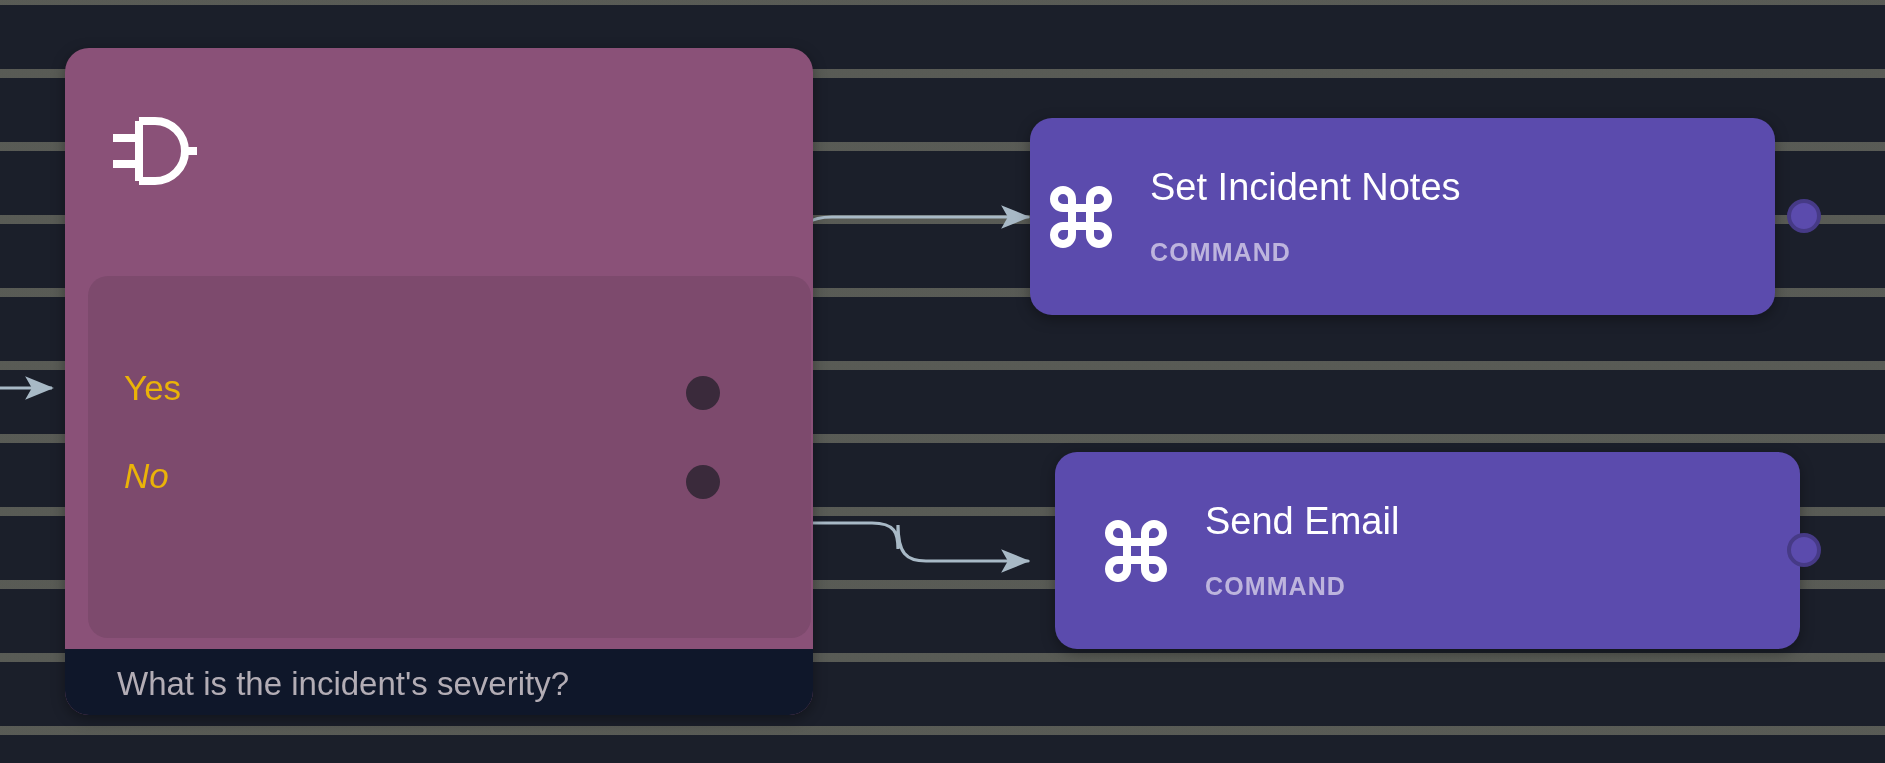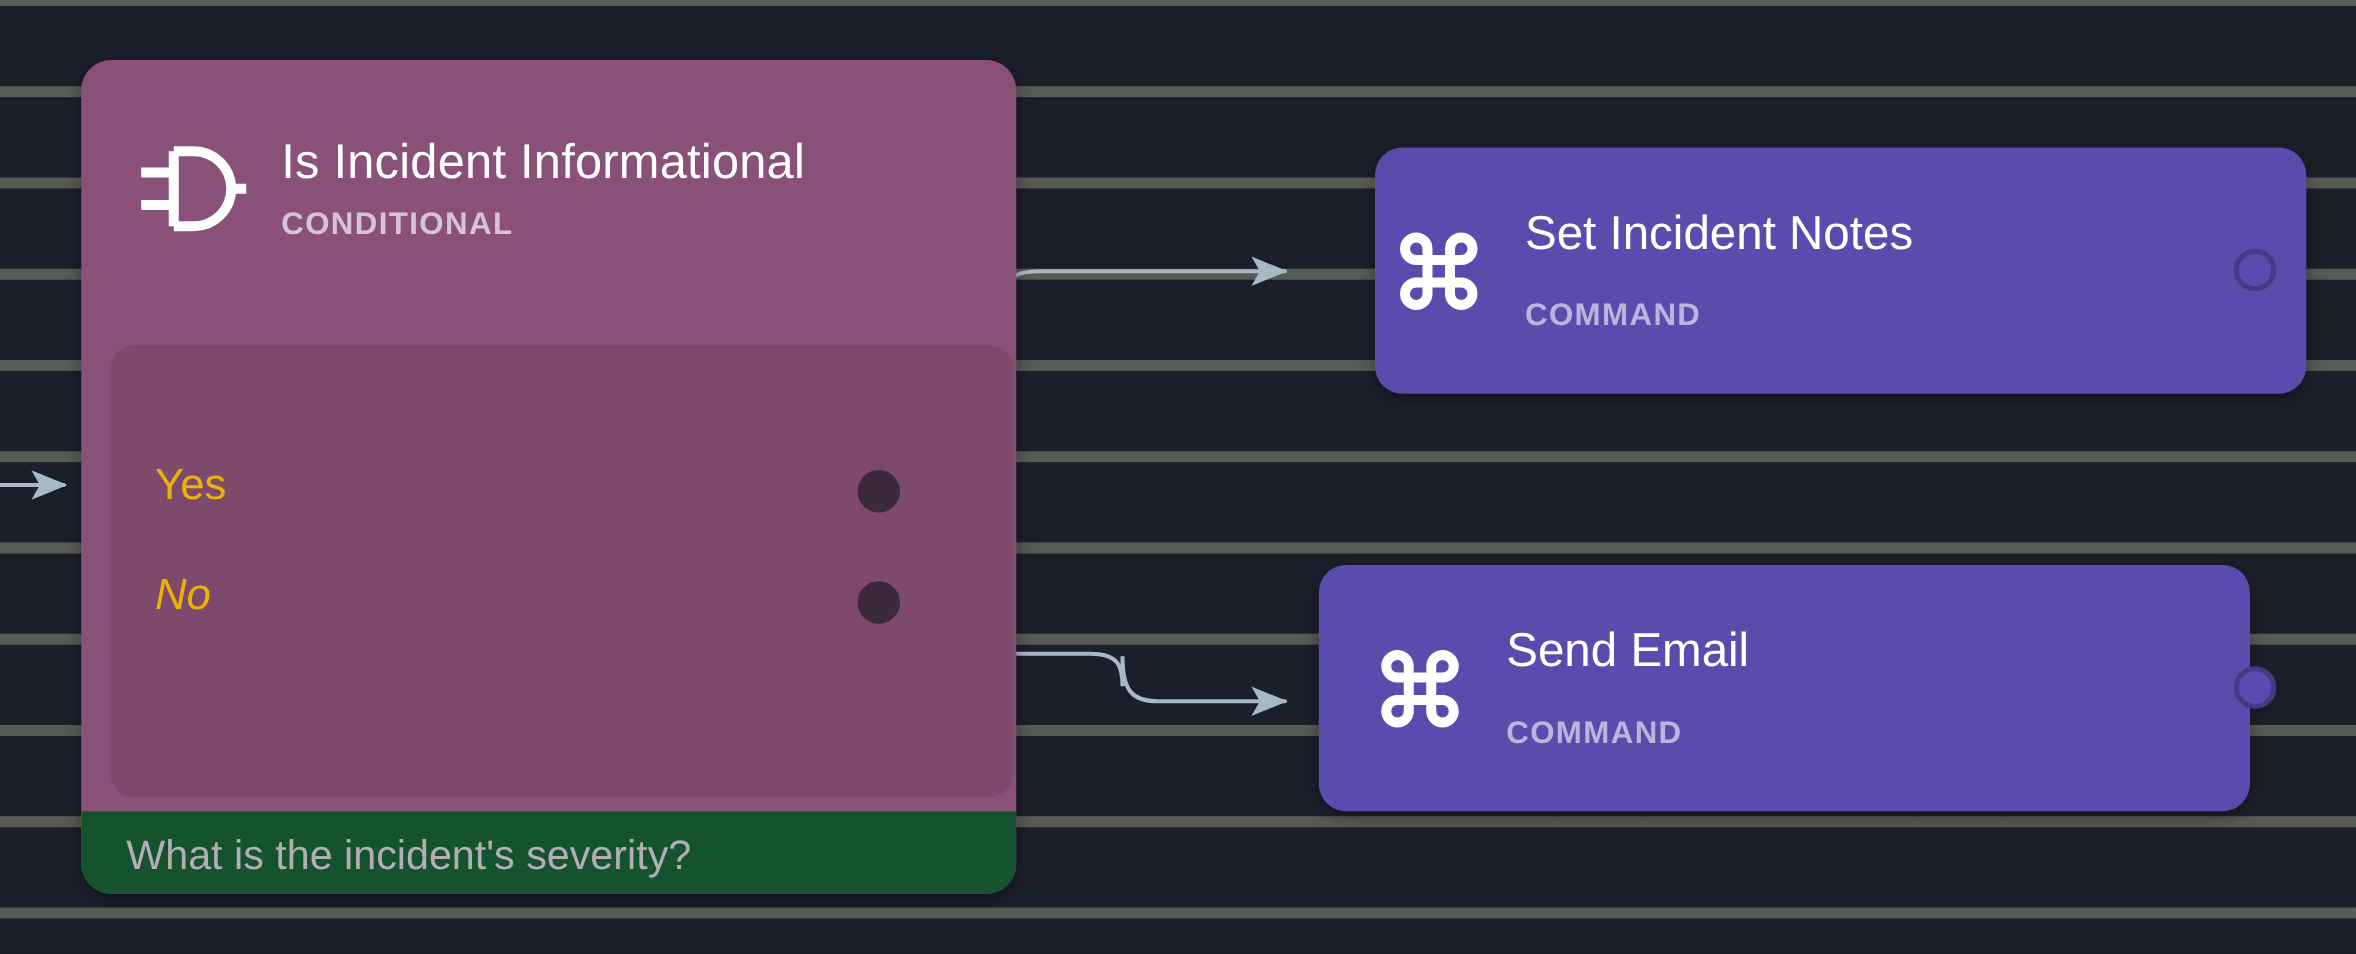--- a/index.html
+++ b/index.html
@@ -143,24 +143,24 @@
   }
   #port-yes { left: 598px; top: 100px; }
   #port-no  { left: 598px; top: 189px; }
 
   .cond-footer {
     position: absolute;
     left: 0;
     top: 601px;
     width: 748px;
     height: 70px;
-    background: #14532d;
-    display: flex;
-    align-items: center;
-    padding-left: 36px;
+    background: #0f172a;
+    display: flex;
+    align-items: center;
+    padding-left: 52px;
     box-sizing: border-box;
   }
   .cond-footer-text {
     color: #b3adb5;
     font-size: 33px;
     font-weight: 400;
     white-space: nowrap;
   }
 
   
@@ -168,21 +168,21 @@
     width: 745px;
     height: 197px;
     background: #5b4bad;
     border-radius: 22px;
     display: flex;
     align-items: center;
     padding-left: 42px;
     box-sizing: border-box;
     box-shadow: 0 4px 14px rgba(0,0,0,0.35);
   }
-  #command-node-1 { left: 1100px; top: 118px; padding-left: 12px; }
+  #command-node-1 { left: 1030px; top: 118px; padding-left: 12px; }
   #command-node-2 { left: 1055px; top: 452px; }
 
   .cmd-icon {
     width: 78px;
     flex: 0 0 78px;
     display: flex;
     align-items: center;
     justify-content: center;
     margin-right: 30px;
   }
@@ -261,24 +261,20 @@
         <svg width="88" height="72" viewBox="0 0 88 72" xmlns="http://www.w3.org/2000/svg">
           <g fill="none" stroke="#ffffff" stroke-width="8" stroke-linecap="butt">
             <line x1="2" y1="23" x2="28" y2="23"></line>
             <line x1="2" y1="49" x2="28" y2="49"></line>
             <line x1="28" y1="6" x2="28" y2="66"></line>
             <path d="M28,6 L44,6 A30,30 0 0 1 44,66 L28,66"></path>
             <line x1="74" y1="36" x2="86" y2="36"></line>
           </g>
         </svg>
       </div>
-      <div class="cond-title-wrap">
-        <div class="node-title">Is Incident Informational</div>
-        <div class="node-subtitle">CONDITIONAL</div>
-      </div>
     </div>
 
     <div class="conditions-panel">
 
       <div class="cond-row" id="cond-row-yes">Yes</div>
       <div class="port-dot" id="port-yes"></div>
 
       <div class="cond-row" id="cond-row-no">No</div>
       <div class="port-dot" id="port-no"></div>
     </div>

